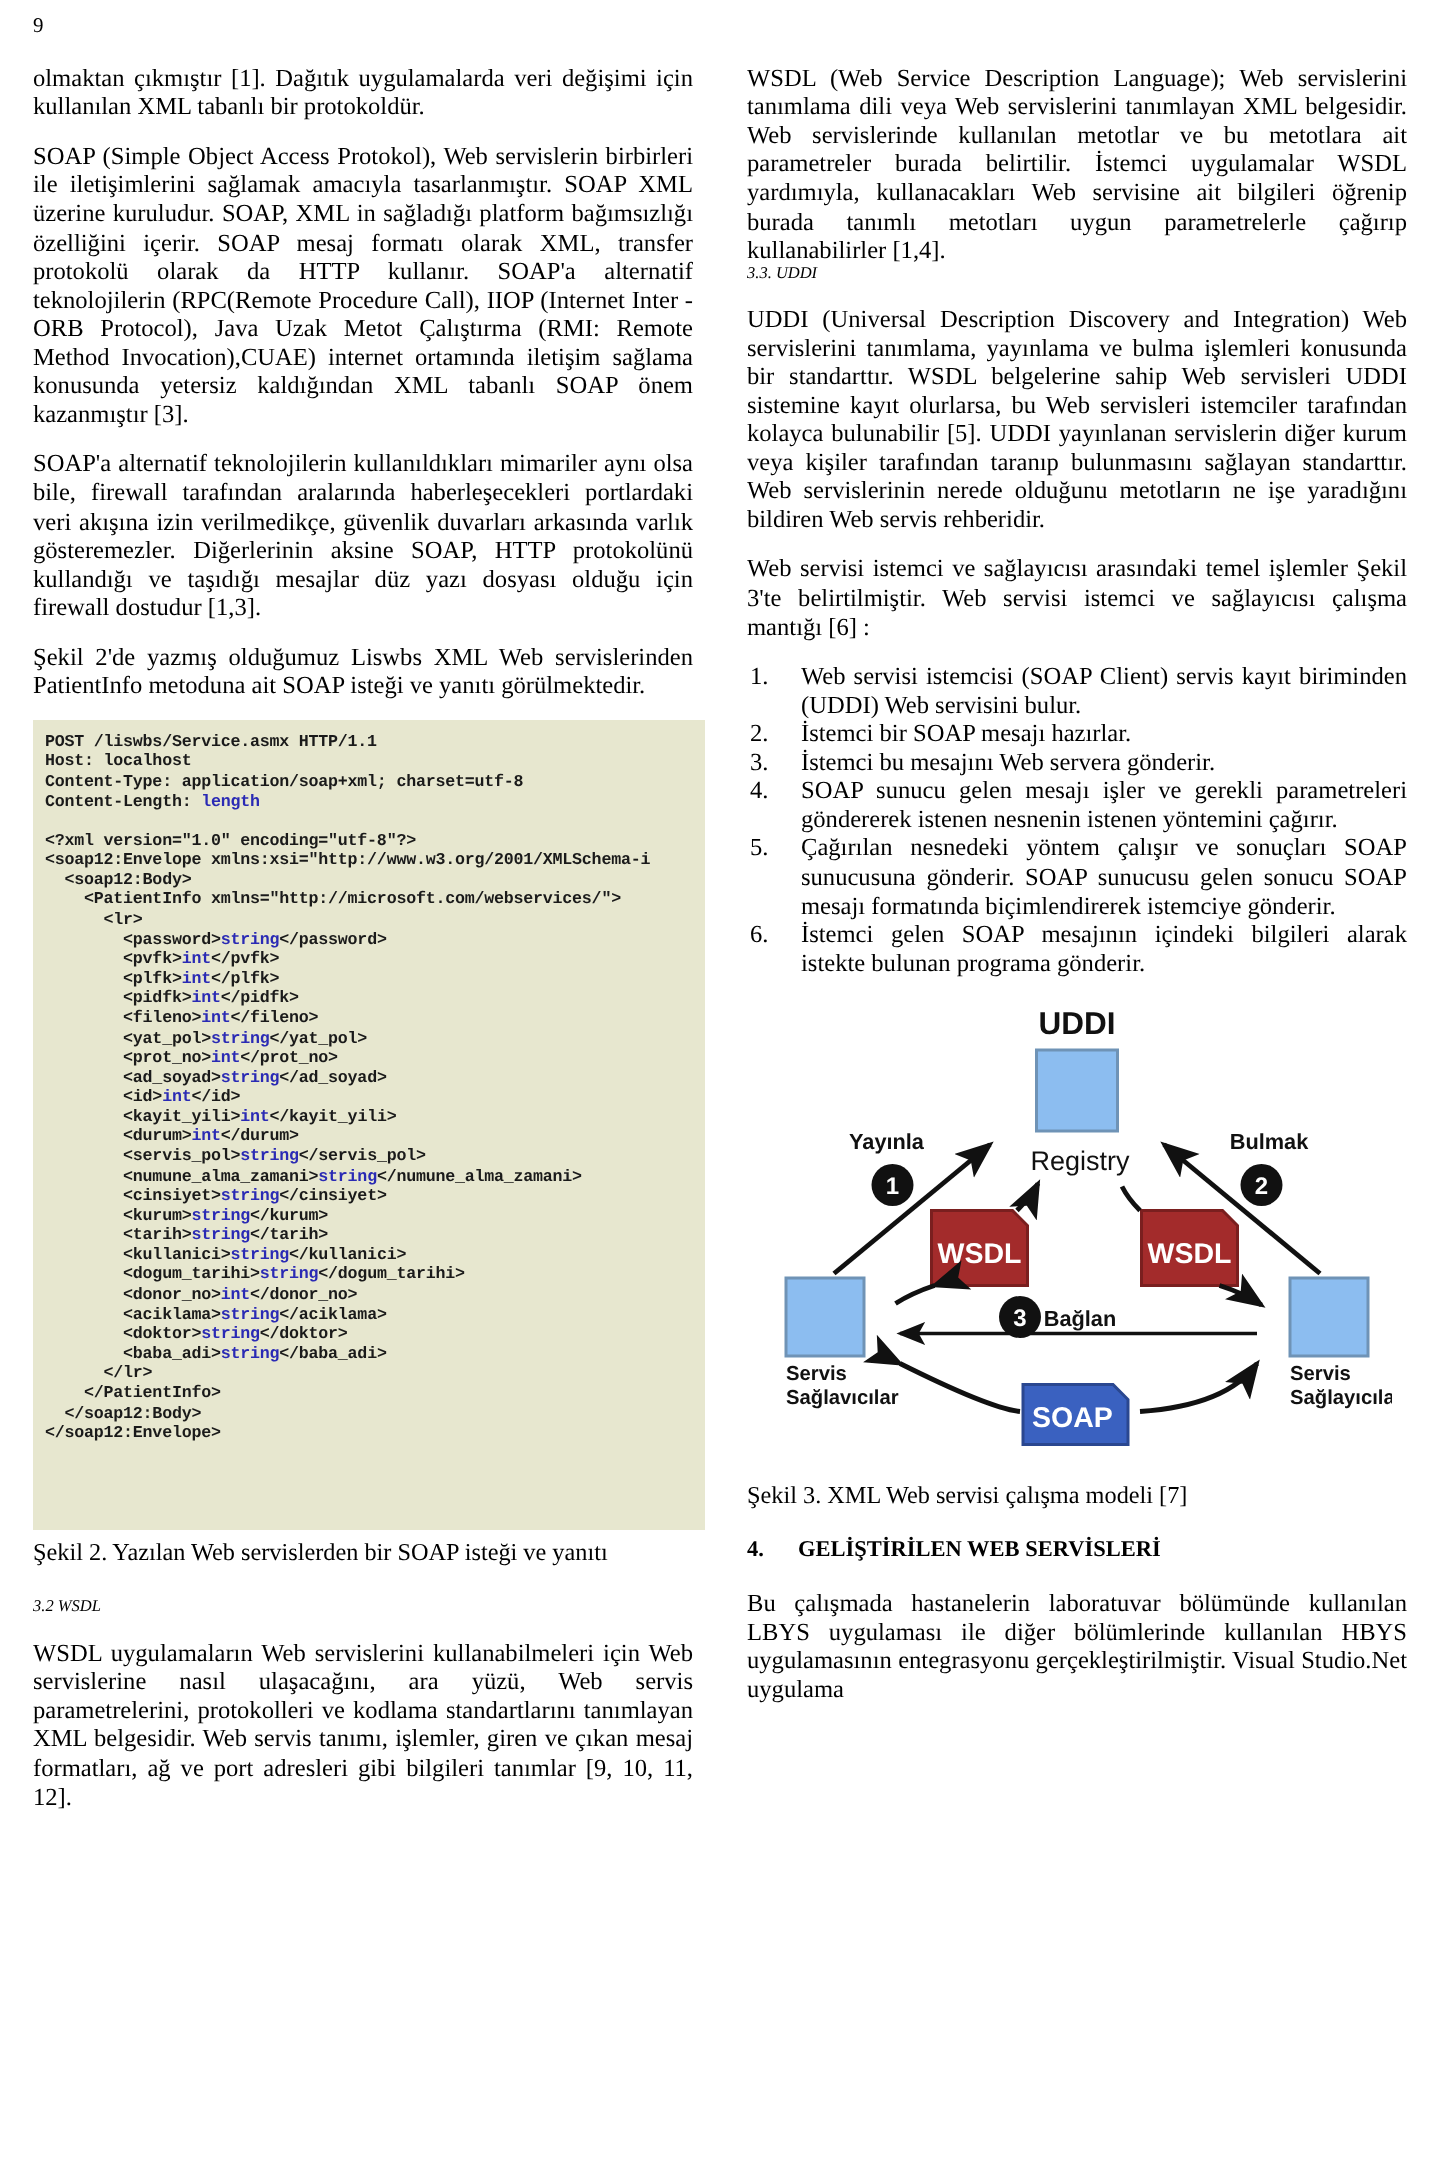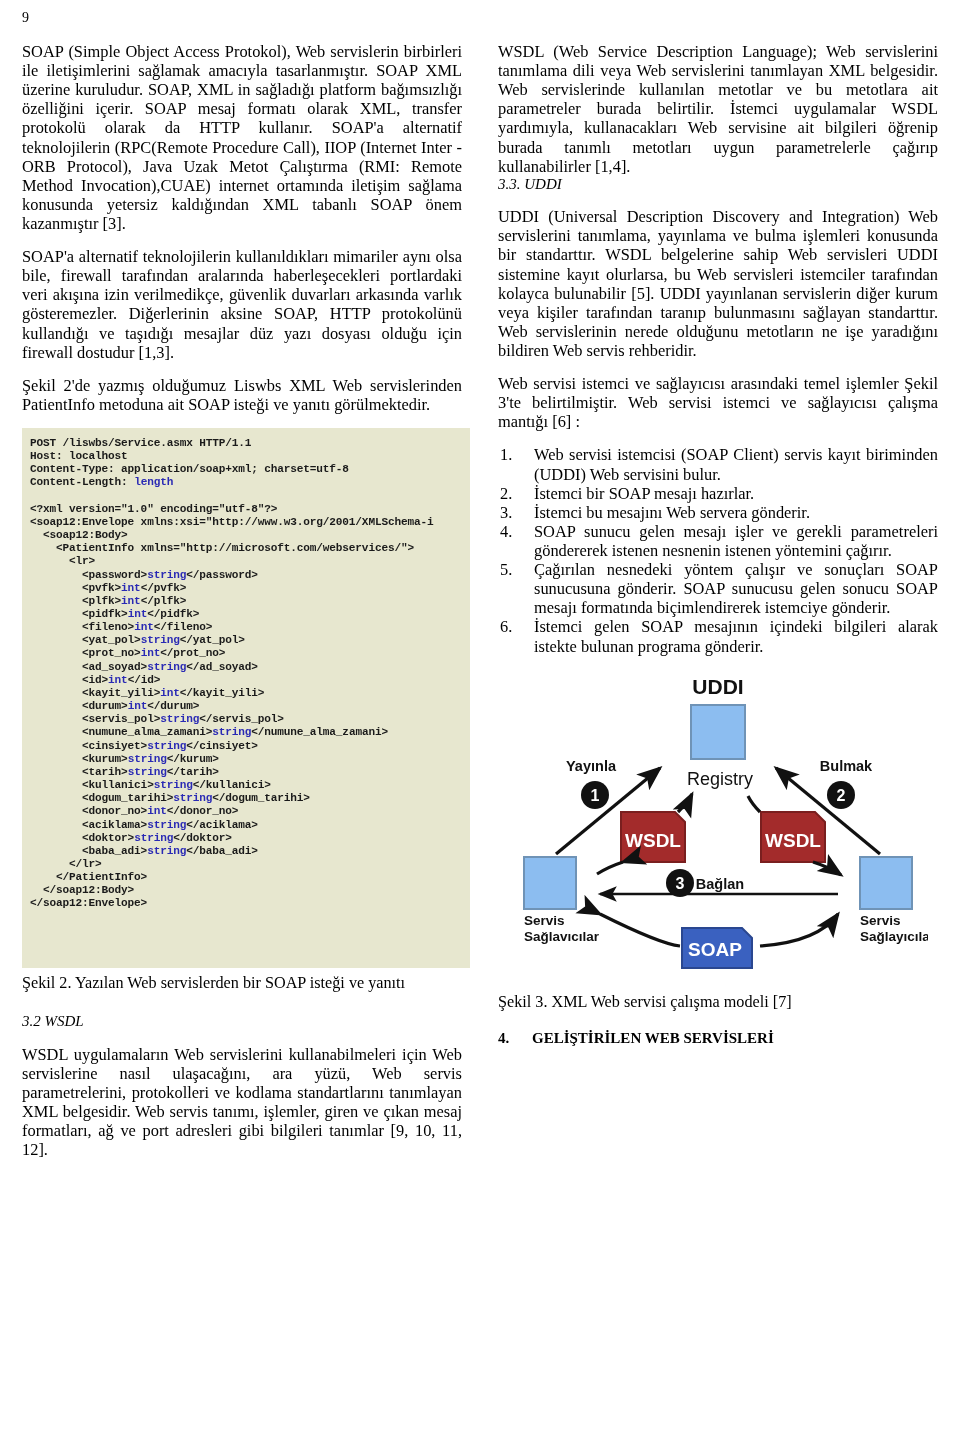--- a/index.html
+++ b/index.html
@@ -41,21 +41,21 @@
     font-size: 16.4px;
     line-height: 1.165;
     text-align: justify;
     text-justify: inter-word;
     hyphens: none;
   }
   p.nogap { margin-bottom: 0; }
 
   h3.subhead {
     margin: 0 0 14px 0;
-    font-size: 15px;
+    font-size: 11px;
     font-style: italic;
     font-weight: normal;
     line-height: 1.165;
   }
   h3.subhead.nospace { margin-top: 0; font-family: Liberation Serif, serif; }
 
   h2.section {
     margin: 18px 0 16px 0;
     font-size: 15px;
     font-weight: bold;
@@ -131,20 +131,21 @@
 <body>
 
 <div class="running-head">
   <span class="rh-page">9</span>
 </div>
 
 <div class="page-body">
 
   <div class="col">
 
+    <p class="para">olmaktan çıkmıştır [1]. Dağıtık uygulamalarda veri değişimi için kullanılan XML tabanlı bir protokoldür.</p>
     <p class="para">SOAP (Simple Object Access Protokol), Web servislerin birbirleri ile iletişimlerini sağlamak amacıyla tasarlanmıştır. SOAP XML üzerine kuruludur. SOAP, XML in sağladığı platform bağımsızlığı özelliğini içerir. SOAP mesaj formatı olarak XML, transfer protokolü olarak da HTTP kullanır. SOAP'a alternatif teknolojilerin (RPC(Remote Procedure Call), IIOP (Internet Inter - ORB Protocol), Java Uzak Metot Çalıştırma (RMI: Remote Method Invocation),CUAE) internet ortamında iletişim sağlama konusunda yetersiz kaldığından XML tabanlı SOAP önem kazanmıştır [3].</p>
     <p class="para">SOAP'a alternatif teknolojilerin kullanıldıkları mimariler aynı olsa bile, firewall tarafından aralarında haberleşecekleri portlardaki veri akışına izin verilmedikçe, güvenlik duvarları arkasında varlık gösteremezler. Diğerlerinin aksine SOAP, HTTP protokolünü kullandığı ve taşıdığı mesajlar düz yazı dosyası olduğu için firewall dostudur [1,3].</p>
     <p class="para">Şekil 2'de yazmış olduğumuz Liswbs XML Web servislerinden PatientInfo metoduna ait SOAP isteği ve yanıtı görülmektedir.</p>
 
     <div class="code-figure">
       <div class="code-box">
         <pre class="code" id="code-target">POST /liswbs/Service.asmx HTTP/1.1
 Host: localhost
 Content-Type: application/soap+xml; charset=utf-8
 Content-Length: <span class="v">length</span>
@@ -260,14 +261,15 @@
         <text x="207" y="284" text-anchor="middle" font-family="'Liberation Sans', sans-serif" font-size="19" font-weight="bold" fill="#ffffff" id="dg-soap">SOAP</text>
       </svg>
     </div>
 
     <div class="fig-caption">Şekil 3. XML Web servisi çalışma modeli [7]</div>
 
     <h2 class="section">
       <span class="num">4.</span><span>GELİŞTİRİLEN WEB SERVİSLERİ</span>
     </h2>
 
+    <p class="para">Bu çalışmada hastanelerin laboratuvar bölümünde kullanılan LBYS uygulaması ile diğer bölümlerinde kullanılan HBYS uygulamasının entegrasyonu gerçekleştirilmiştir. Visual Studio.Net uygulama</p>
   </div>
 </div>
 
 </body></html>

